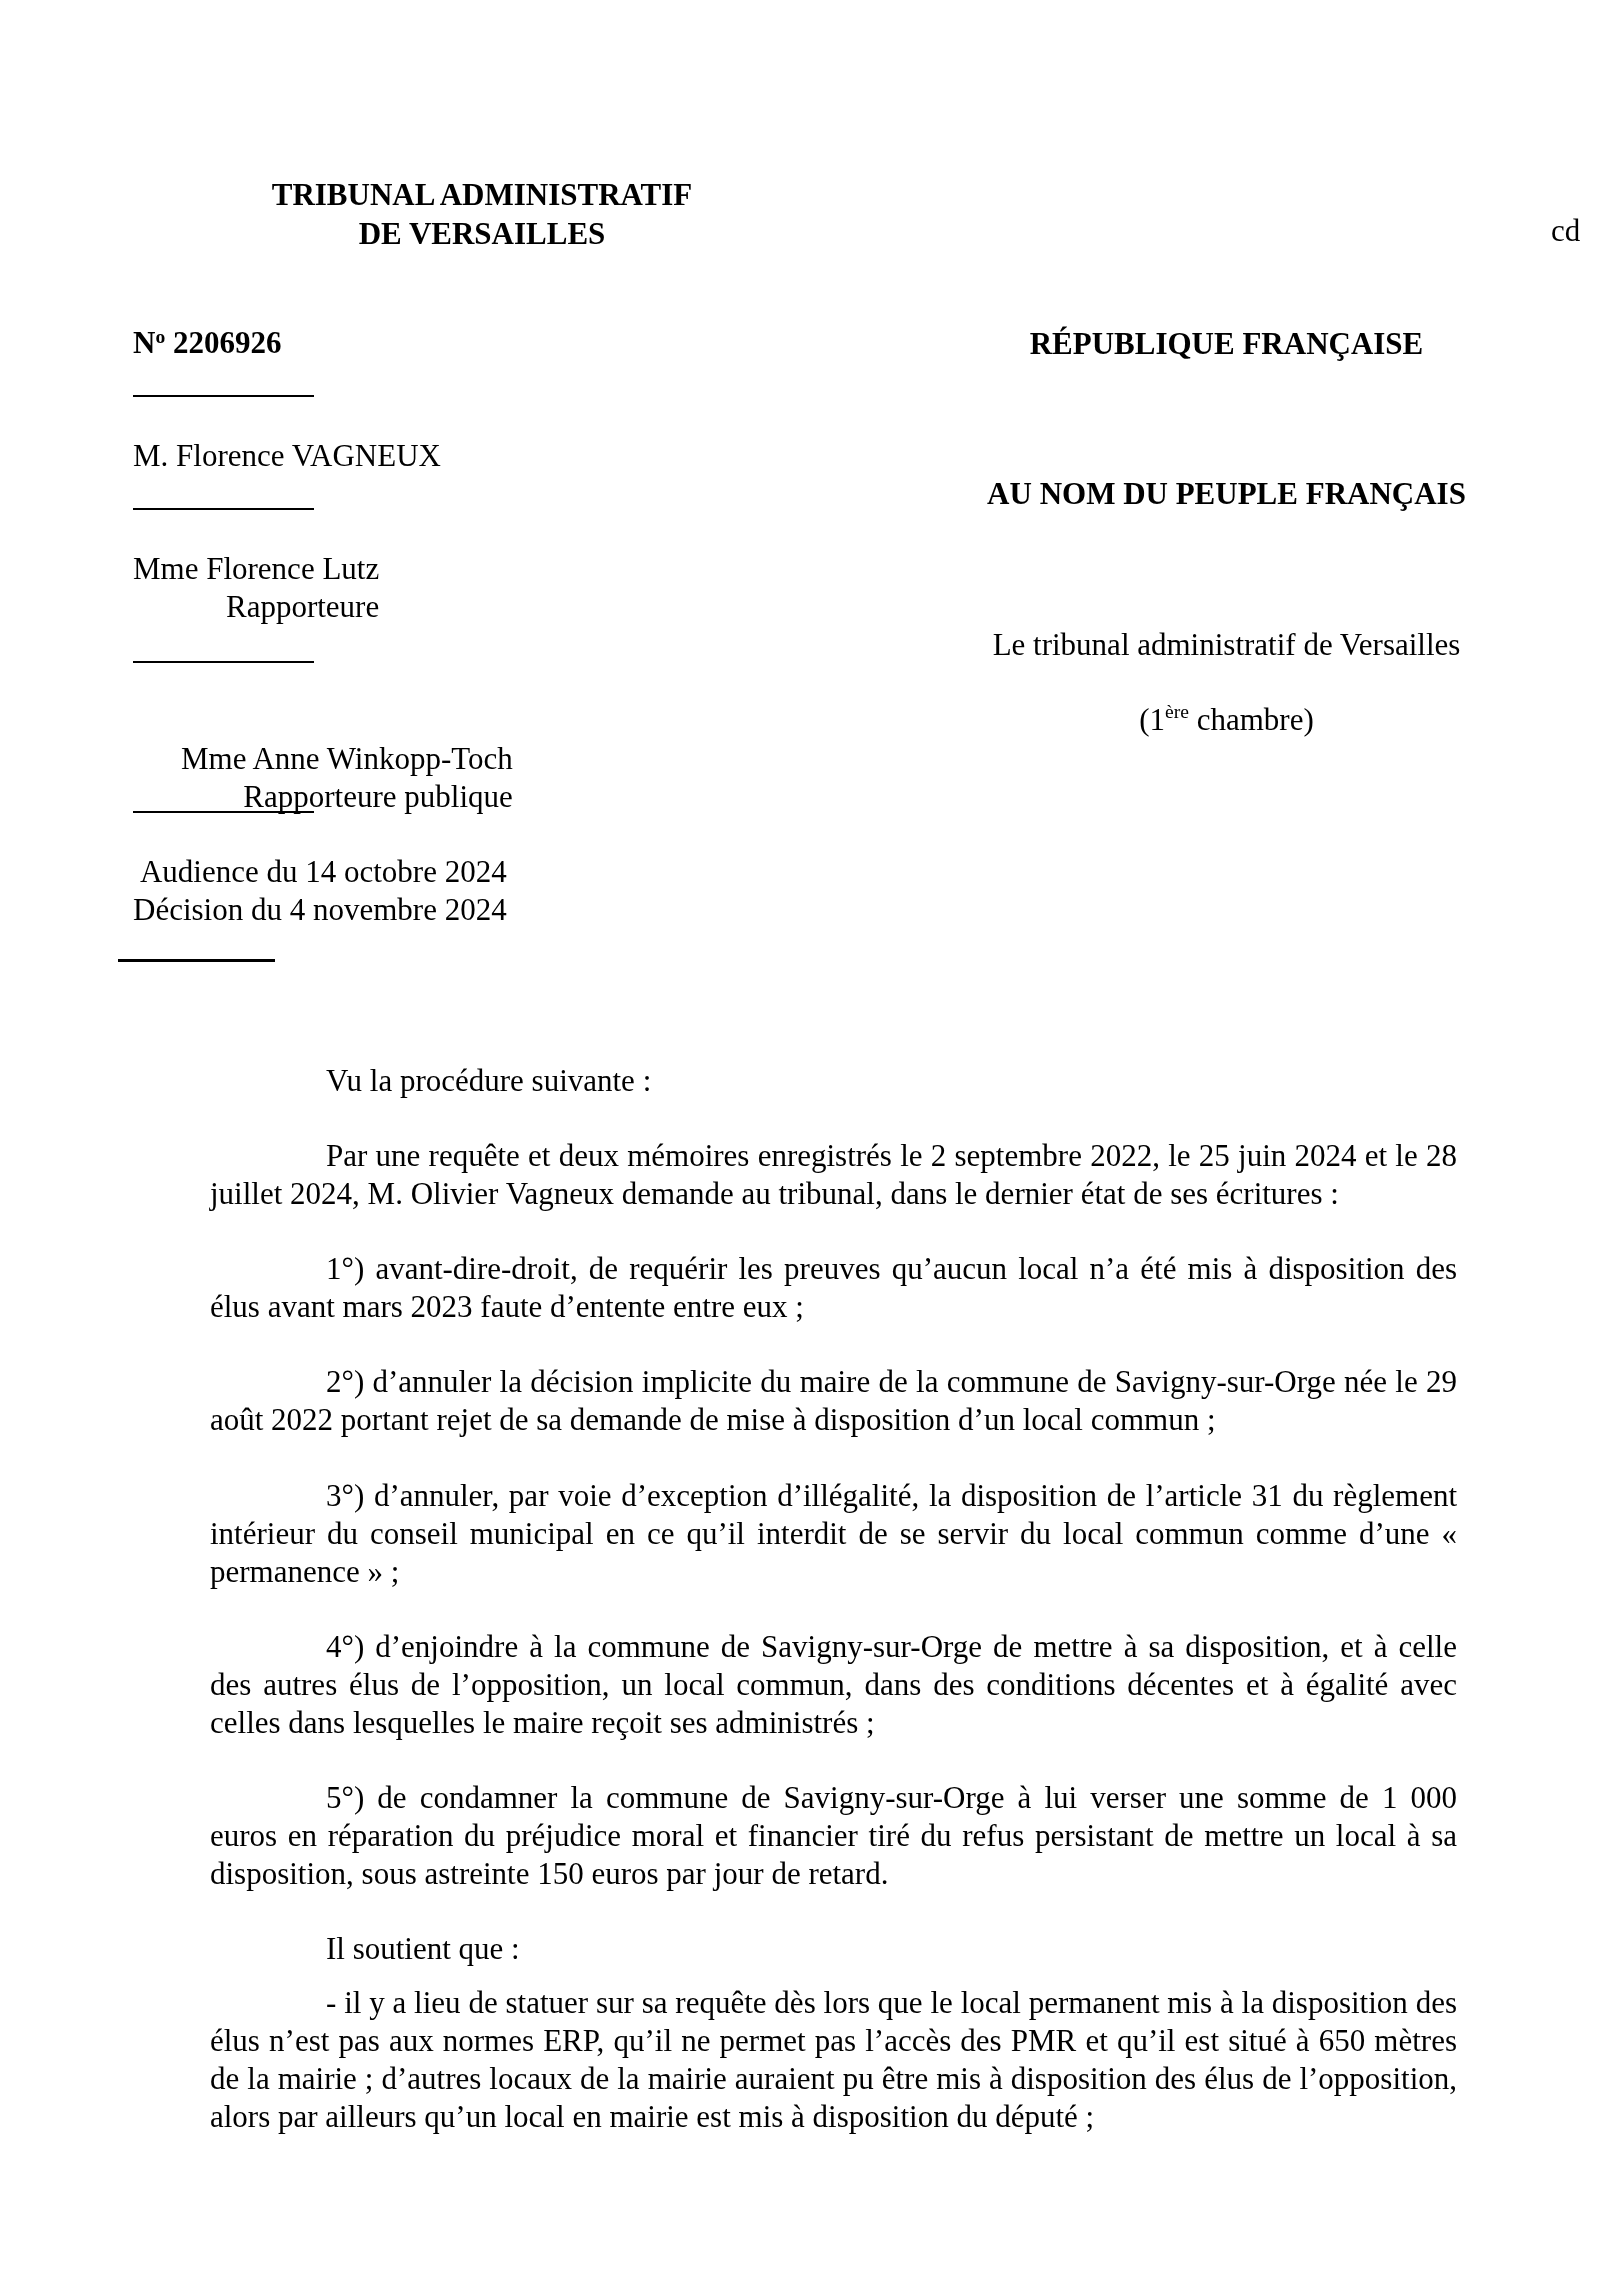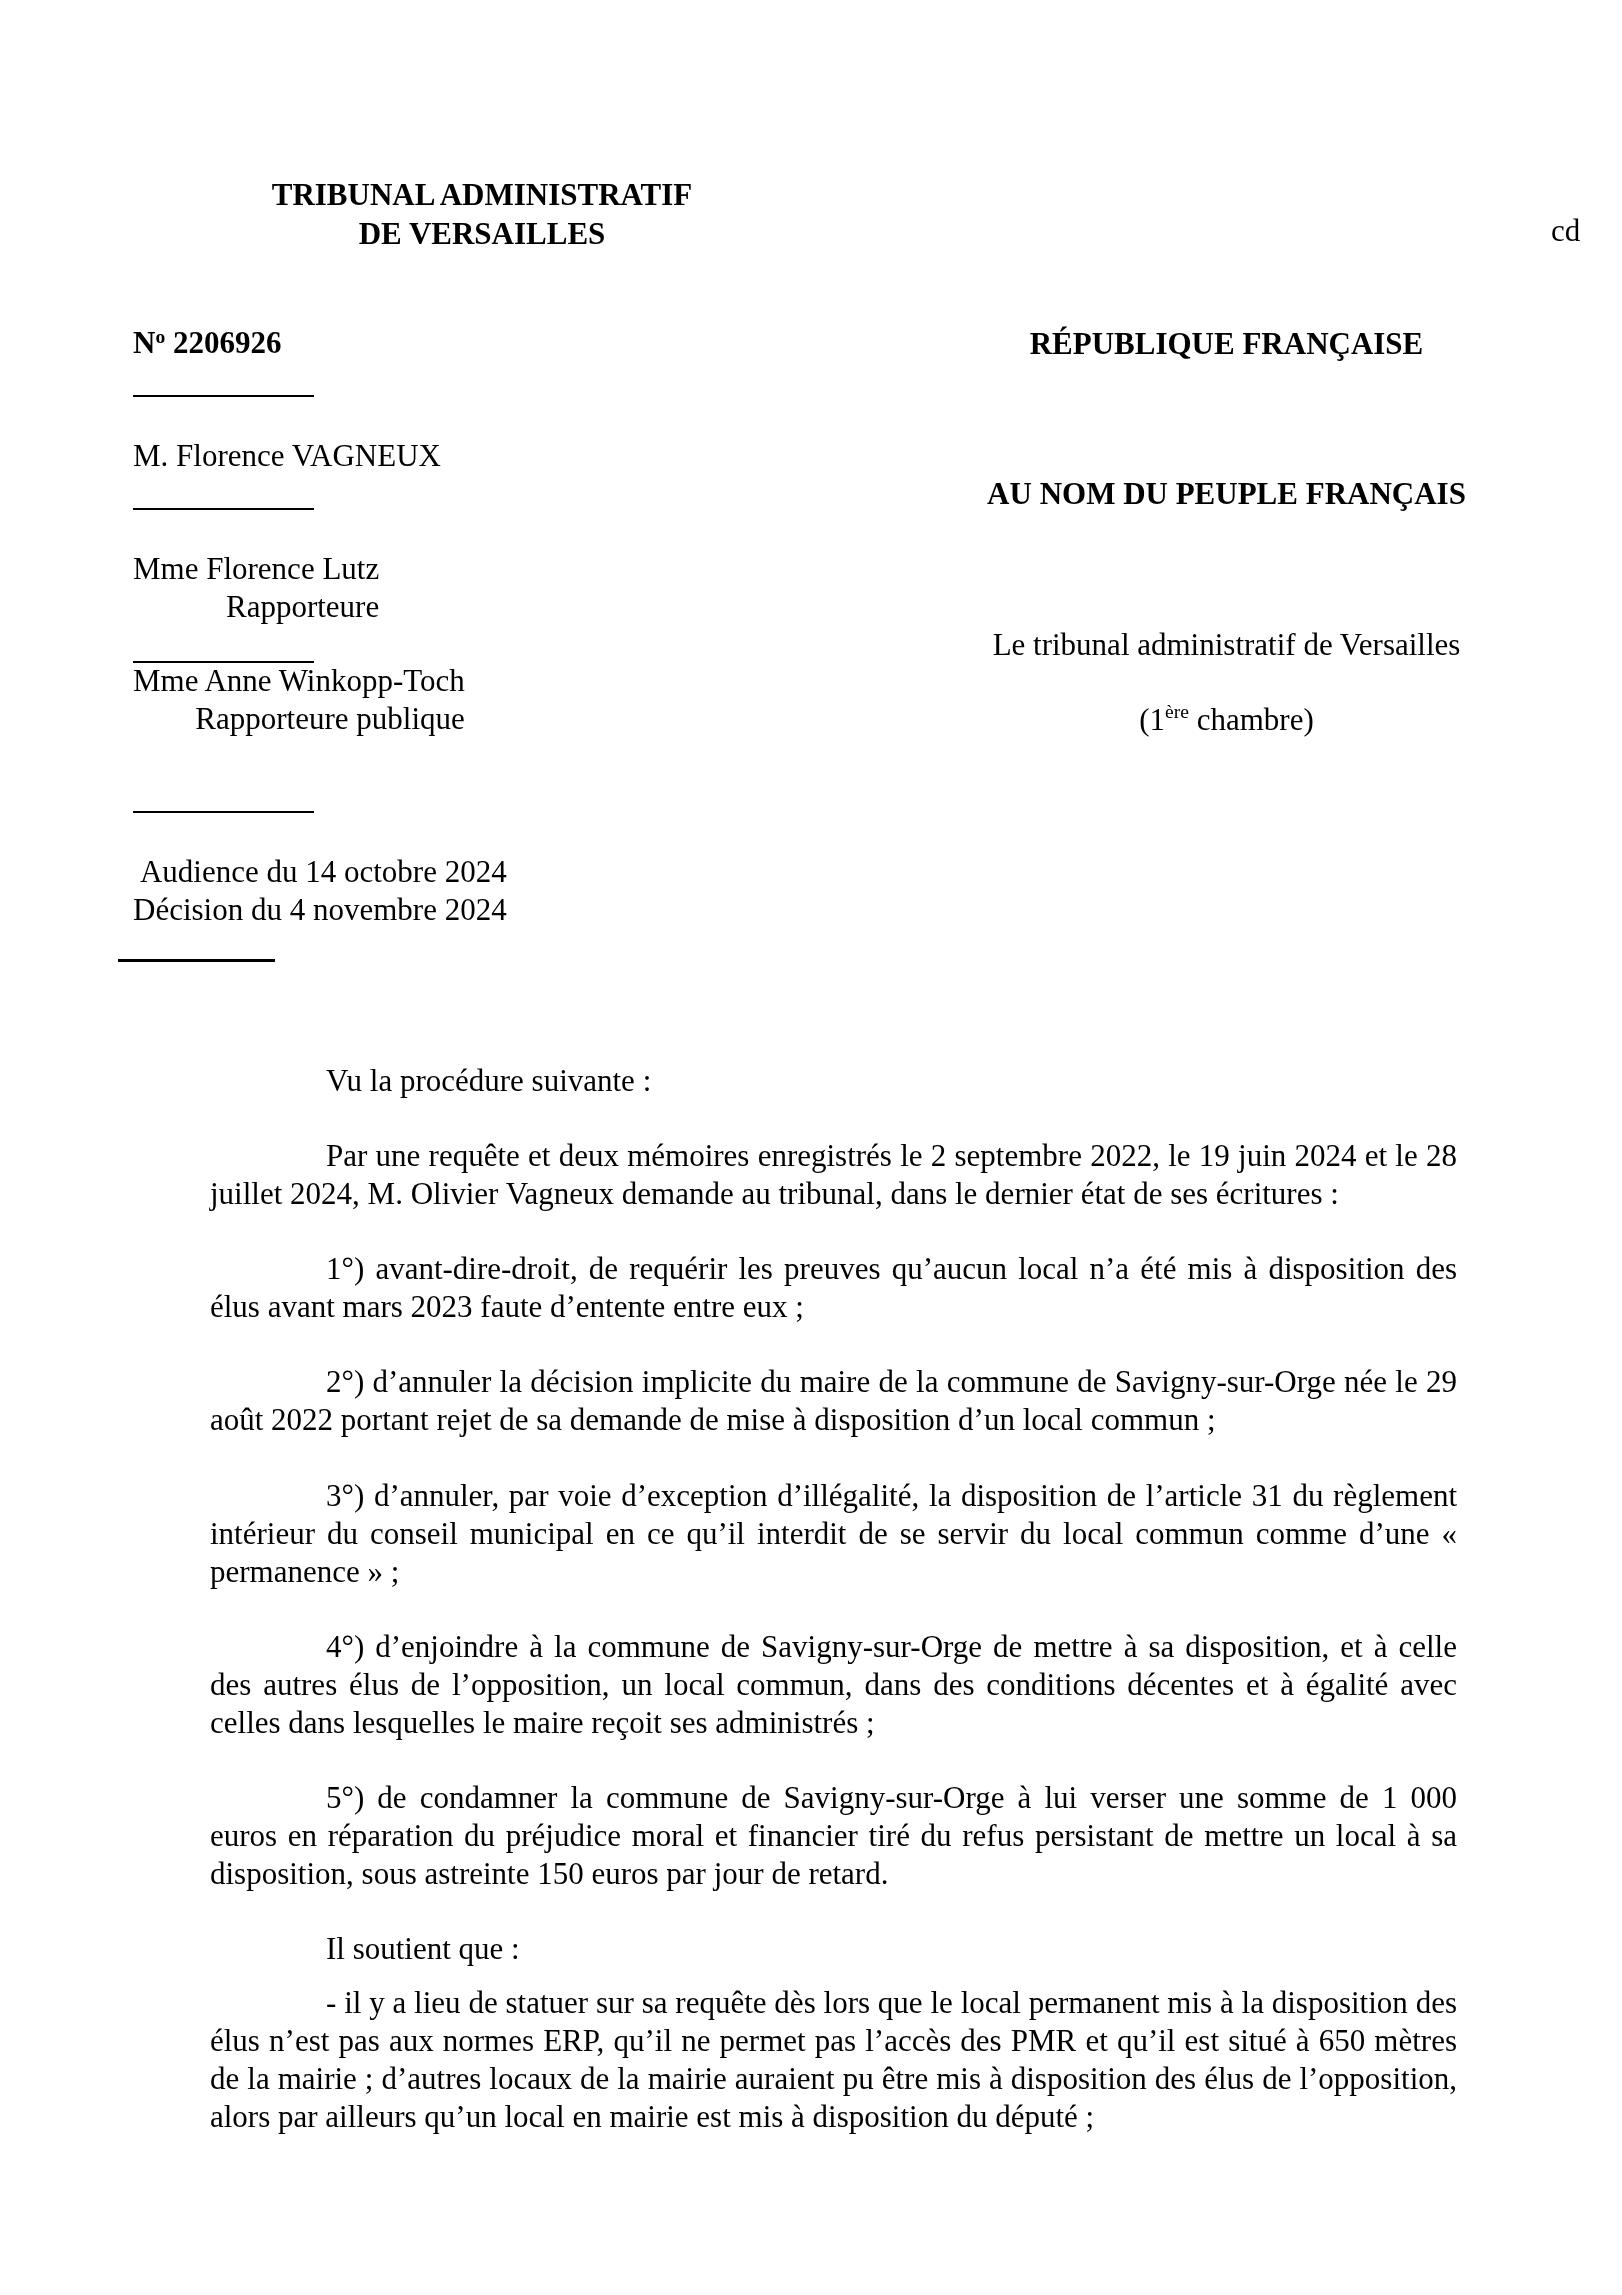--- a/index.html
+++ b/index.html
@@ -40,21 +40,21 @@
 
 <div class="abs left-text" style="top:437px;">M. Florence VAGNEUX</div>
 <div class="rule" style="top:508px;"></div>
 
 <div class="abs left-text" style="top:550px;">
   <div>Mme Florence Lutz</div>
   <div>Rapporteure</div>
 </div>
 <div class="rule" style="top:661px;"></div>
 
-<div class="abs left-text" style="top:662px;">
+<div class="abs left-text" style="top:740px;margin-left:48px;">
   <div>Mme Anne Winkopp-Toch</div>
   <div>Rapporteure publique</div>
 </div>
 <div class="rule" style="top:811px;"></div>
 
 <div class="abs left-text" style="top:853px;">
   <div>Audience du 14 octobre 2024</div>
   <div>Décision du 4 novembre 2024</div>
 </div>
 <div class="rule-thick" style="top:959px;"></div>
@@ -62,21 +62,21 @@
 <div class="abs right-center rep-title">RÉPUBLIQUE FRANÇAISE</div>
 <div class="abs right-center au-nom">AU NOM DU PEUPLE FRANÇAIS</div>
 <div class="abs right-center court-name">Le tribunal administratif de Versailles</div>
 <div class="abs right-center chambre"><span>(1</span><sup>ère</sup><span> chambre)</span></div>
 
 <div class="body-text" style="top:1046px;">
   <p><span class="indent"></span><span>Vu la procédure suivante :</span></p>
 </div>
 
 <div class="body-text" style="top:1121px;">
-  <p><span class="indent"></span><span>Par une requête et deux mémoires enregistrés le 2 septembre 2022, le 19 juin 2024 et le 28 juillet 2024, M. Olivier Vagneux demande au tribunal, dans le dernier état de ses écritures :</span></p>
+  <p><span class="indent"></span><span>Par une requête et deux mémoires enregistrés le 2 septembre 2022, le 25 juin 2024 et le 28 juillet 2024, M. Olivier Vagneux demande au tribunal, dans le dernier état de ses écritures :</span></p>
 </div>
 
 <div class="body-text" style="top:1234px;">
   <p><span class="indent"></span><span>1°) avant-dire-droit, de requérir les preuves qu’aucun local n’a été mis à disposition des élus avant mars 2023 faute d’entente entre eux ;</span></p>
 </div>
 
 <div class="body-text" style="top:1347px;">
   <p><span class="indent"></span><span>2°) d’annuler la décision implicite du maire de la commune de Savigny-sur-Orge née le 29 août 2022 portant rejet de sa demande de mise à disposition d’un local commun ;</span></p>
 </div>
 

